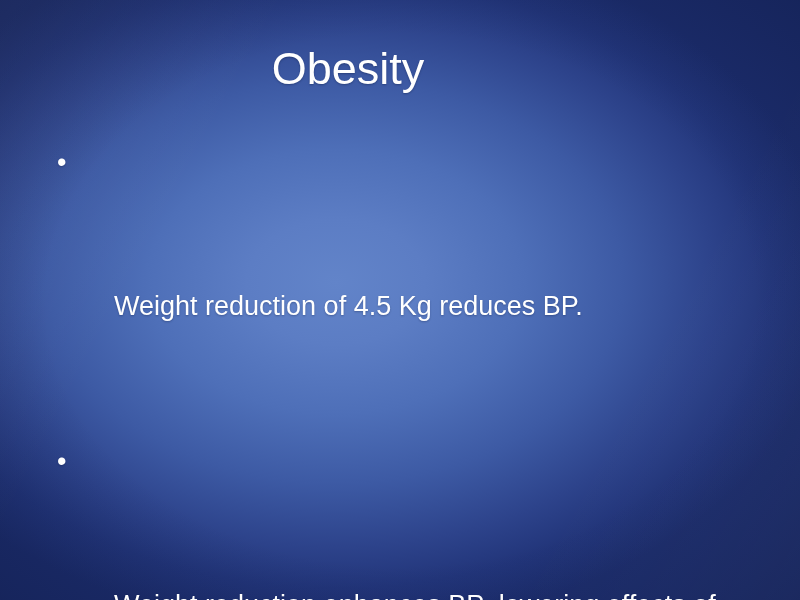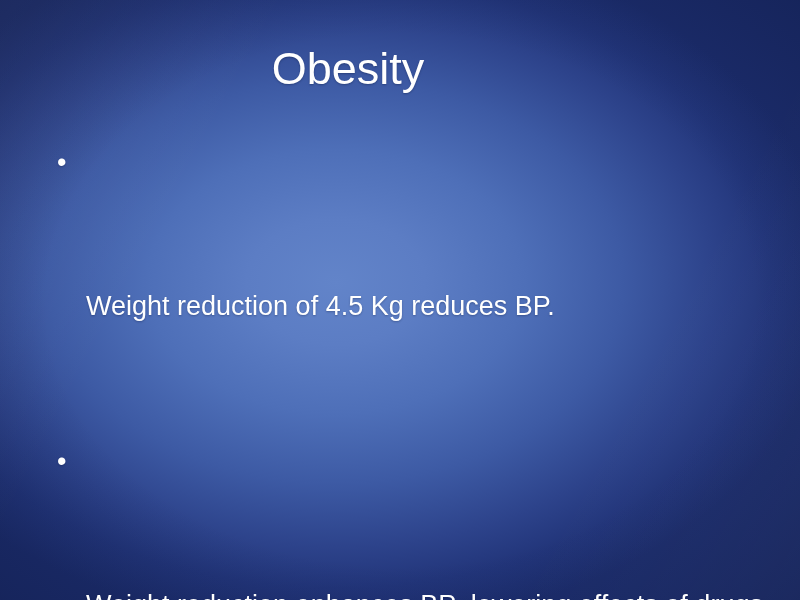--- a/index.html
+++ b/index.html
@@ -106,20 +106,21 @@
     top: 0;
     width: 20px;
     color: #ffffff;
     font-size: 27px;
     line-height: 48px;
     text-align: left;
   }
 
   .bullet-text {
     display: block;
+    margin-left: 28px;
   }
 </style>
 </head>
 <body>
 
 <div class="slide">
   <div class="slide-bg"></div>
   <div class="slide-sheen"></div>
   <div class="slide-vignette"></div>
 

